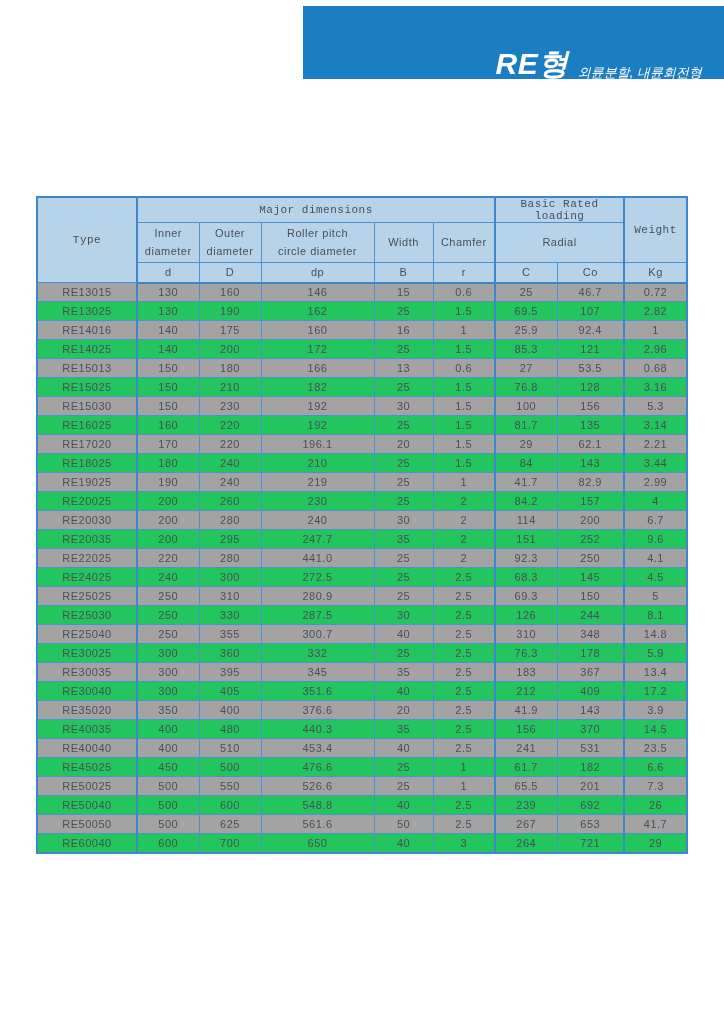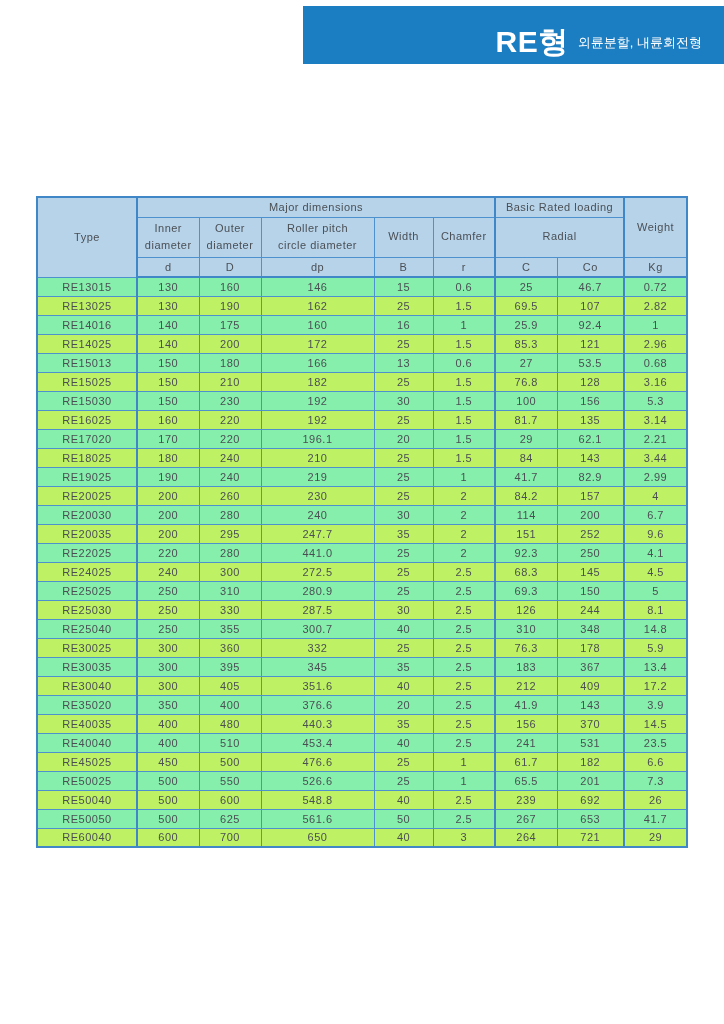--- a/index.html
+++ b/index.html
@@ -8,29 +8,30 @@
     width: 724px; height: 1024px;
     position: relative;
     font-family: "Liberation Sans", sans-serif;
     overflow: hidden;
   }
 
   
   .banner {
     position: absolute;
     left: 303px; top: 6px;
-    width: 421px; height: 58px;
+    width: 421px; height: 73px;
     background: #1b7dc2;
     display: flex;
-    align-items: center;
+    align-items: flex-end;
     justify-content: flex-end;
     padding-right: 22px;
     padding-top: 14px;
     color: #ffffff;
     white-space: nowrap;
+    font-style: italic;
   }
   .banner-title {
     font-size: 30px;
     font-weight: bold;
     letter-spacing: 0.5px;
     line-height: 1;
   }
   .banner-subtitle {
     font-size: 13px;
     font-weight: 500;
@@ -52,26 +53,26 @@
     font-size: 11px;
     font-weight: normal;
     color: #4b4f54;
     text-align: center;
     vertical-align: middle;
     letter-spacing: 0.5px;
     padding: 0 2px;
     overflow: hidden;
   }
   thead th { background: #b6d3ea; color: #43474c; }
-  thead tr.h1 th { height: 20px; }
+  thead tr.h1 th { height: 20px; font-family: Liberation Mono, monospace; }
   thead tr.h2 th { height: 40px; line-height: 1.55; white-space: pre-line; }
   thead tr.h3 th { height: 20px; }
   thead tr.h3 th { border-bottom: 2px solid #3f87c7; }
-  tbody tr { height: 19px; background: #86efac; }
-  tbody tr.alt { background: #bef264; }
+  tbody tr { height: 19px; background: #a3a3a3; }
+  tbody tr.alt { background: #22c55e; }
   
   .grp-l { border-left-width: 2px !important; border-left-color: #3f87c7 !important; }
 </style>
 </head>
 <body>
 
 <div class="banner">
   <span class="banner-title">RE형</span>
   <span class="banner-subtitle">외륜분할, 내륜회전형</span>
 </div>

